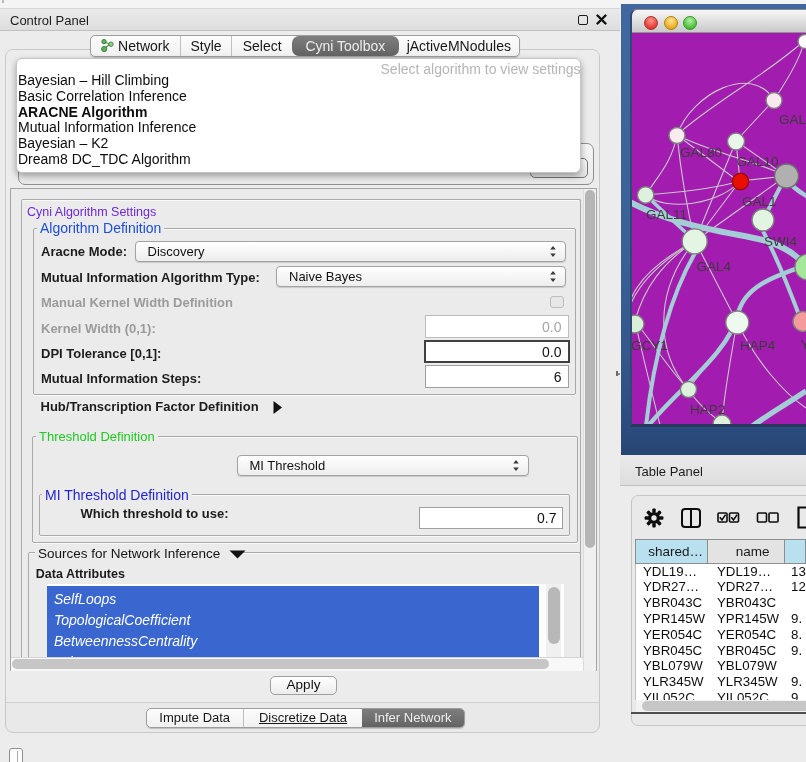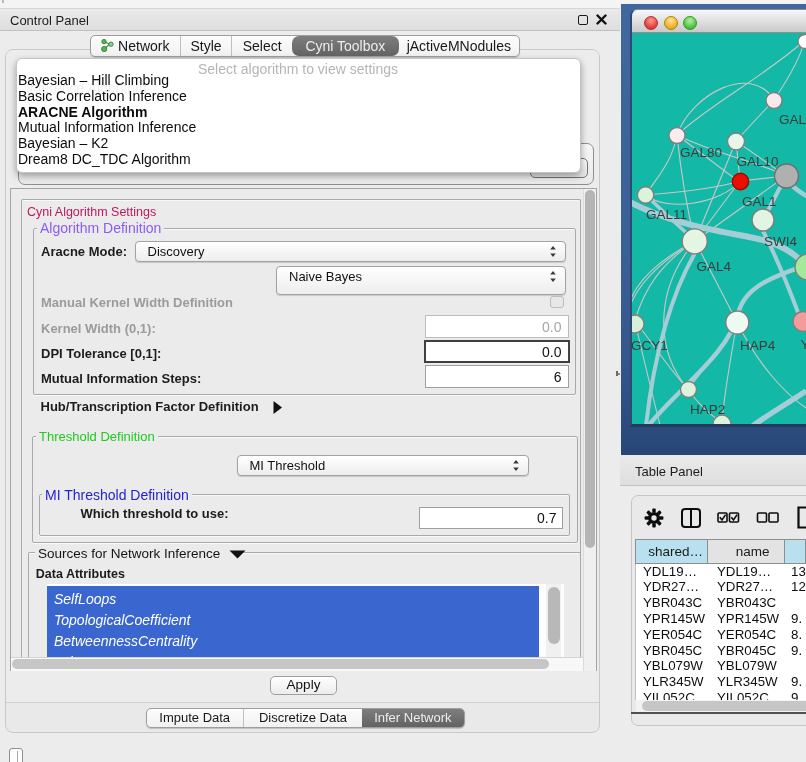--- a/index.html
+++ b/index.html
@@ -48,34 +48,35 @@
  <div class="sg" style="width:51px;">Style</div>
  <div class="dv"></div>
  <div class="sg" style="width:60px;">Select</div>
  <div class="sg sel" style="width:107px;">Cyni Toolbox</div>
  <div class="sg" style="width:121px;">jActiveMNodules</div>
 </div>
 
 <div class="ab" style="left:10px;top:188px;width:587px;height:483px;border:1px solid #a4a4a4;background:#ebebeb;box-sizing:border-box;"></div>
 
 <div class="ab grp" style="left:21px;top:199px;width:558px;height:460px;border-bottom:none;"></div>
-<div class="ab gcap" style="left:24px;top:205px;color:#be185d;">Cyni Algorithm Settings</div>
+<div class="ab gcap" style="left:24px;top:205px;color:#6d28d9;">Cyni Algorithm Settings</div>
 
 <div class="ab grp" style="left:33px;top:227.5px;width:541px;height:165px;"></div>
-<div class="ab gcap" style="left:37px;top:220px;color:#8b5cf6;font-size:14px;">Algorithm Definition</div>
+<div class="ab gcap" style="left:37px;top:220px;color:#1d4ed8;font-size:14px;">Algorithm Definition</div>
 
 <div class="ab lbl b" style="left:41px;top:244px;">Aracne Mode:</div>
 <div class="ab combo" style="left:134.5px;top:240.5px;width:431px;height:21px;box-sizing:border-box;">
   <div class="ct">Discovery</div>
   <svg class="car" width="8" height="13" viewBox="0 0 8 13">
         <path d="M4 1 L6.8 4.6 H1.2 Z" fill="#3a3a3a"></path>
         <path d="M4 12 L1.2 8.4 H6.8 Z" fill="#3a3a3a"></path>
       </svg>
 </div>
-<div class="ab combo" style="left:276px;top:266.3px;width:290px;height:29px;box-sizing:border-box;">
+<div class="ab lbl b" style="left:41px;top:269.5px;">Mutual Information Algorithm Type:</div>
+<div class="ab combo" style="left:276px;top:266.3px;width:290px;height:21px;box-sizing:border-box;">
   <div class="ct">Naive Bayes</div>
   <svg class="car" width="8" height="13" viewBox="0 0 8 13">
         <path d="M4 1 L6.8 4.6 H1.2 Z" fill="#3a3a3a"></path>
         <path d="M4 12 L1.2 8.4 H6.8 Z" fill="#3a3a3a"></path>
       </svg>
 </div>
 <div class="ab glbl" style="left:41px;top:295px;">Manual Kernel Width Definition</div>
 <div class="ab" style="left:550px;top:296px;width:14px;height:12px;border:1px solid #bdbdbd;border-radius:3px;background:#e7e7e7;box-sizing:border-box;"></div>
 <div class="ab glbl" style="left:41px;top:320.5px;">Kernel Width (0,1):</div>
 <div class="ab fld" style="left:425px;top:315px;width:143.5px;height:23px;line-height:22px;color:#a5a5a5;border-color:#bcbcbc;padding-right:6px;box-sizing:border-box;">0.0</div>
@@ -122,39 +123,39 @@
 <div class="ab" style="left:12px;top:659px;width:537px;height:9.5px;background:#c6c6c6;border-radius:5px;"></div>
 
 <div class="ab" style="left:582.5px;top:188.5px;width:13.5px;height:482px;background:#f0f0f0;border-left:1px solid #dcdcdc;box-sizing:border-box;"></div>
 <div class="ab" style="left:584.5px;top:190px;width:10px;height:358px;background:#b5b5b5;border-radius:5px;"></div>
 
 <div class="ab" style="left:270px;top:675.5px;width:67px;height:19px;border:1px solid #9f9f9f;border-radius:5px;background:linear-gradient(#ffffff,#ececec);box-sizing:border-box;text-align:center;line-height:16.5px;font-size:13.5px;color:#111;">Apply</div>
 
 <div class="ab seg" style="left:145.5px;top:708px;width:319px;height:19.5px;box-sizing:border-box;font-size:13px;">
  <div class="sg" style="width:97px;">Impute Data</div>
  <div class="dv"></div>
- <div class="sg" style="width:119px;">Discretize Data</div>
+ <div class="sg" style="width:119px;text-decoration:underline;">Discretize Data</div>
  <div class="sg sel" style="width:102px;border-radius:0 4px 4px 0;">Infer Network</div>
 </div>
 
 <div class="ab" style="left:18px;top:143px;width:576px;height:42px;border:1.5px solid #8f8f8f;border-radius:7px;background:linear-gradient(#f6f6f6,#e9e9e9);box-sizing:border-box;"></div>
 <div class="ab" style="left:530px;top:158px;width:57.5px;height:20px;border:1.5px solid #757575;border-radius:5px;background:linear-gradient(#fbfbfb,#e2e2e2);box-sizing:border-box;"></div>
 
 <div class="ab" style="left:15.5px;top:57.5px;width:565px;height:115px;background:#ffffff;border:1px solid #c4c4c4;border-radius:6px;box-sizing:border-box;box-shadow:0 3px 7px rgba(0,0,0,0.35);"></div>
 <div class="ab" style="left:26px;top:80px;font-size:14px;color:#f1f1f1;z-index:2;">Inference Algorithm</div>
-<div class="ab" style="left:15.5px;top:60.5px;width:565px;text-align:center;font-size:14px;color:#b5b5b5;z-index:3;">Select algorithm to view settings</div>
+<div class="ab" style="left:15.5px;top:60.5px;width:565px;text-align:right;font-size:14px;color:#b5b5b5;z-index:3;">Select algorithm to view settings</div>
 <div class="ab" style="left:18px;top:73px;font-size:14px;color:#0c0c0c;line-height:15.8px;white-space:nowrap;z-index:3;">Bayesian – Hill Climbing<br>Basic Correlation Inference<br><span class="b">ARACNE Algorithm</span><br>Mutual Information Inference<br>Bayesian – K2<br>Dream8 DC_TDC Algorithm</div>
 
 <div class="ab" style="left:616px;top:371px;width:2px;height:5px;background:#6a6a6a;"></div>
 <div class="ab" style="left:618px;top:373px;width:2px;height:2px;background:#8a8a8a;"></div>
 
 <div class="ab" style="left:620px;top:0;width:186px;height:4px;background:#f4f4f4;"></div>
 <div class="ab" style="left:621px;top:4px;width:185px;height:451px;background:linear-gradient(180deg,#41679f 0%,#3a6098 55%,#34578c 78%,#2a4a7c 96%,#264573 100%);"></div>
 
-<div class="ab" style="left:630px;top:9px;width:176px;height:418px;background:#14b8a6;border-left:2.5px solid #2e4a73;border-bottom:3px solid #27395a;border-top:1px solid #8a8a8a;border-radius:7px 0 0 0;box-sizing:border-box;overflow:hidden;">
+<div class="ab" style="left:630px;top:9px;width:176px;height:418px;background:#a21caf;border-left:2.5px solid #2e4a73;border-bottom:3px solid #27395a;border-top:1px solid #8a8a8a;border-radius:7px 0 0 0;box-sizing:border-box;overflow:hidden;">
   <div style="position:absolute;left:0;top:0;width:176px;height:22px;background:linear-gradient(#f7f7f7,#c9c9c9);border-bottom:1px solid #909090;"></div>
   <div style="position:absolute;left:12px;top:5.5px;width:12px;height:12px;border-radius:50%;background:radial-gradient(circle at 50% 30%,#ff9a94 0%,#ed4b42 55%,#c8201c 100%);border:0.5px solid #a33;"></div>
   <div style="position:absolute;left:31.5px;top:5.5px;width:12px;height:12px;border-radius:50%;background:radial-gradient(circle at 50% 30%,#ffe49a 0%,#f5b735 55%,#d3920f 100%);border:0.5px solid #a80;"></div>
   <div style="position:absolute;left:51px;top:5.5px;width:12px;height:12px;border-radius:50%;background:radial-gradient(circle at 50% 30%,#b5f0a8 0%,#5ecb4e 55%,#2f9e2a 100%);border:0.5px solid #392;"></div>
   <svg style="position:absolute;left:0;top:23px;" width="174" height="393" viewBox="0 0 174 393">
     <g fill="none" stroke="#c8c8c8" stroke-width="1.1">
       <path d="M172 8 C 130 45, 80 70, 45 102"></path>
       <path d="M142 67 C 120 30, 60 60, 45 102"></path>
       <path d="M142 67 L 104 108"></path>
       <path d="M142 67 C 160 40, 170 20, 172 8"></path>

